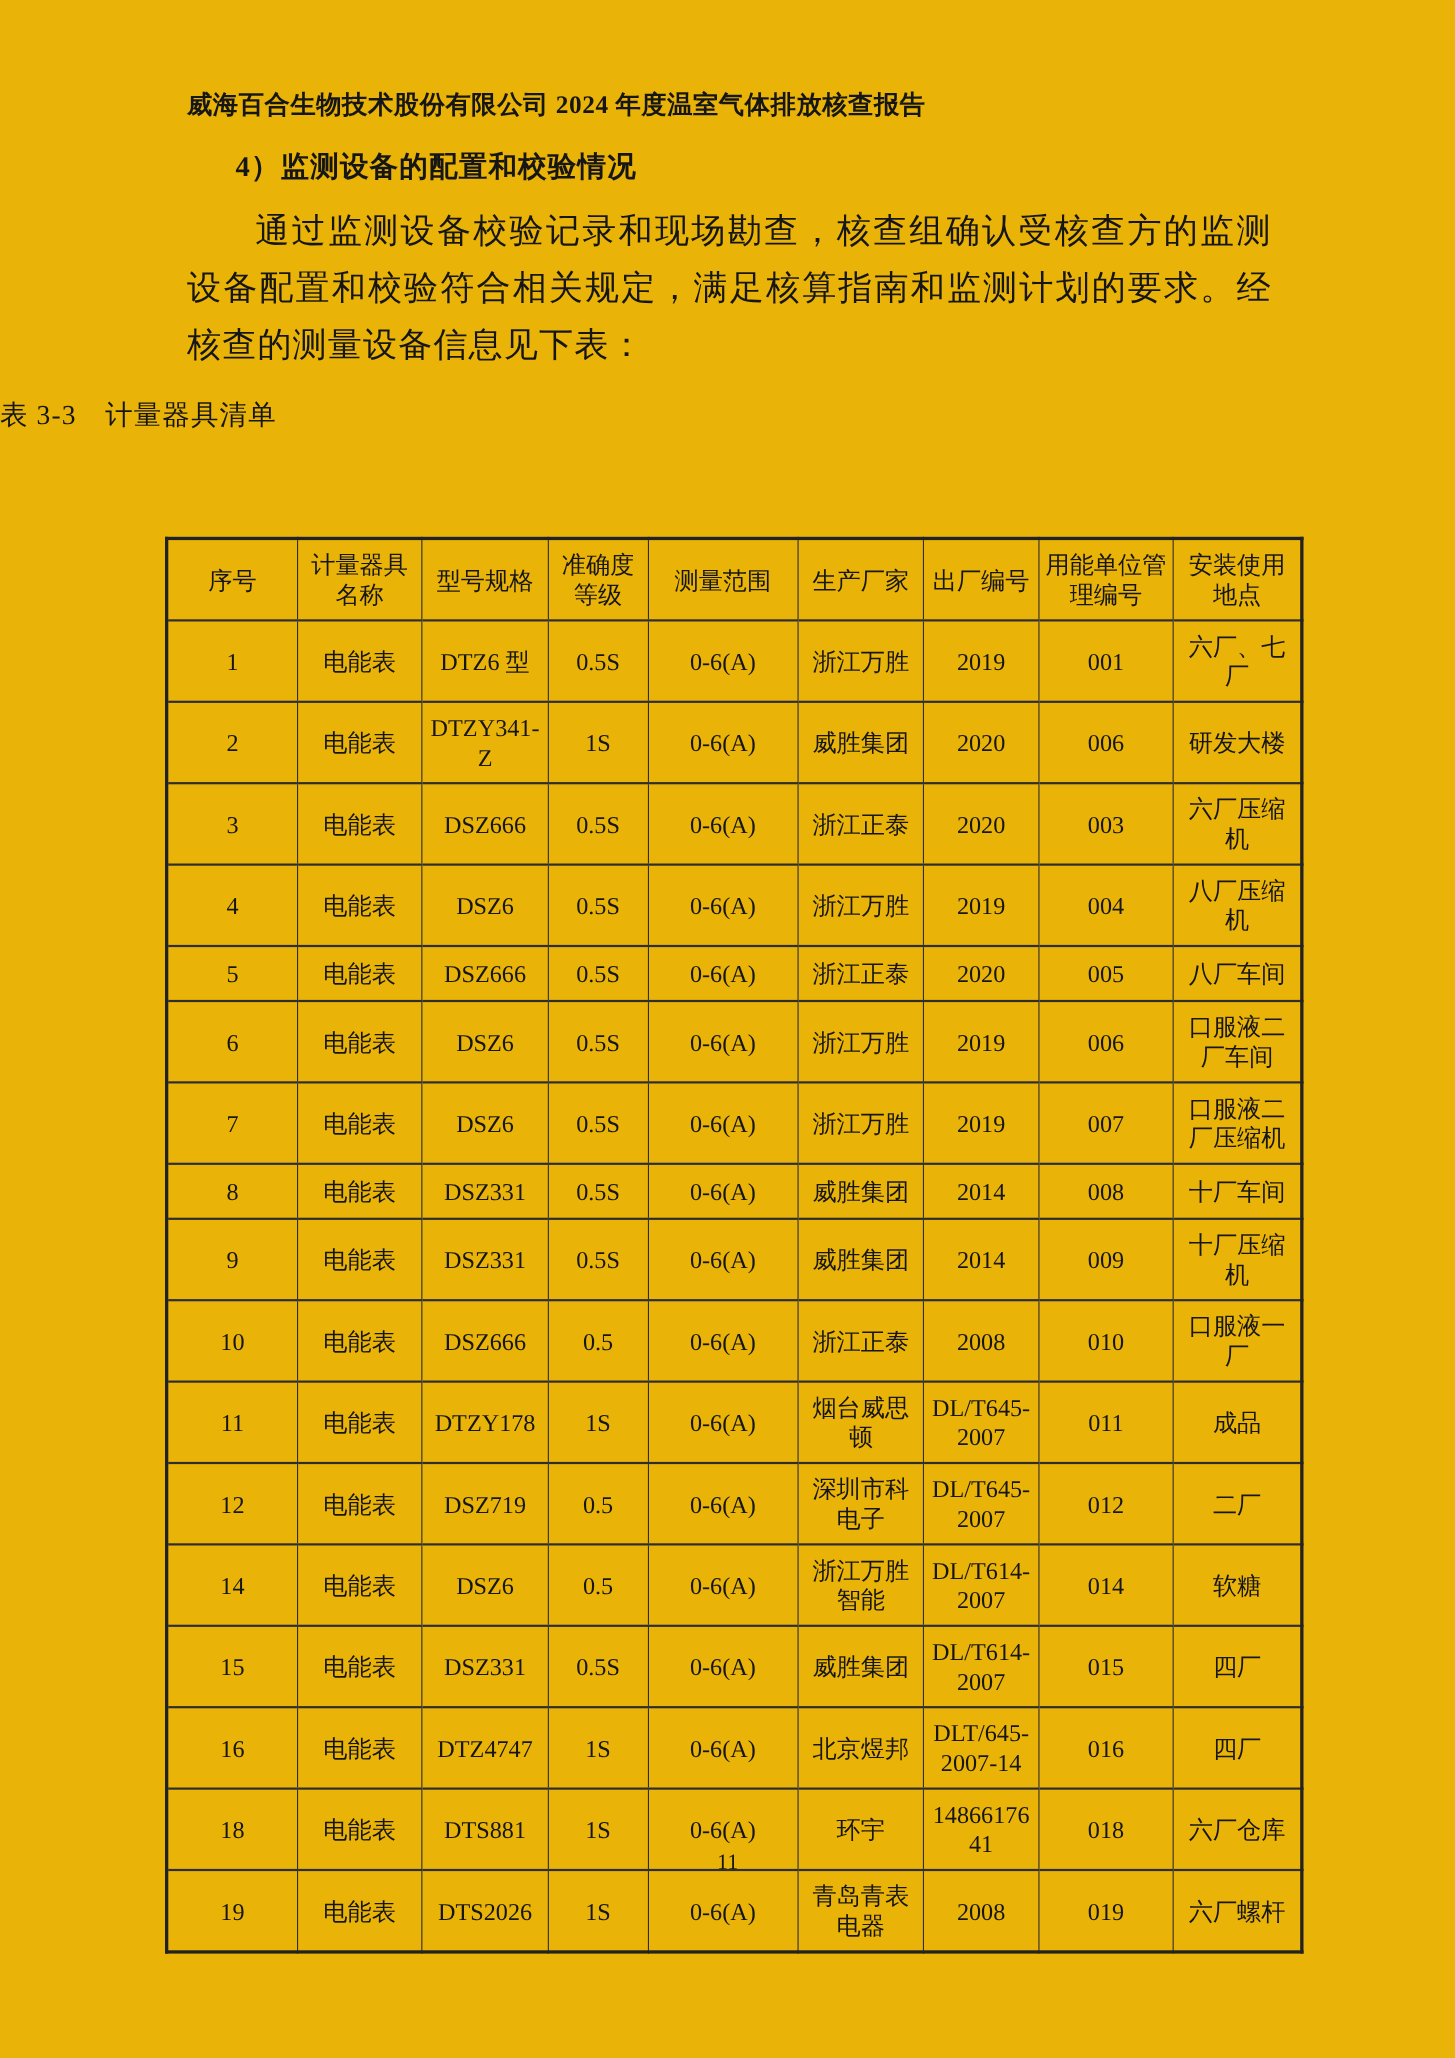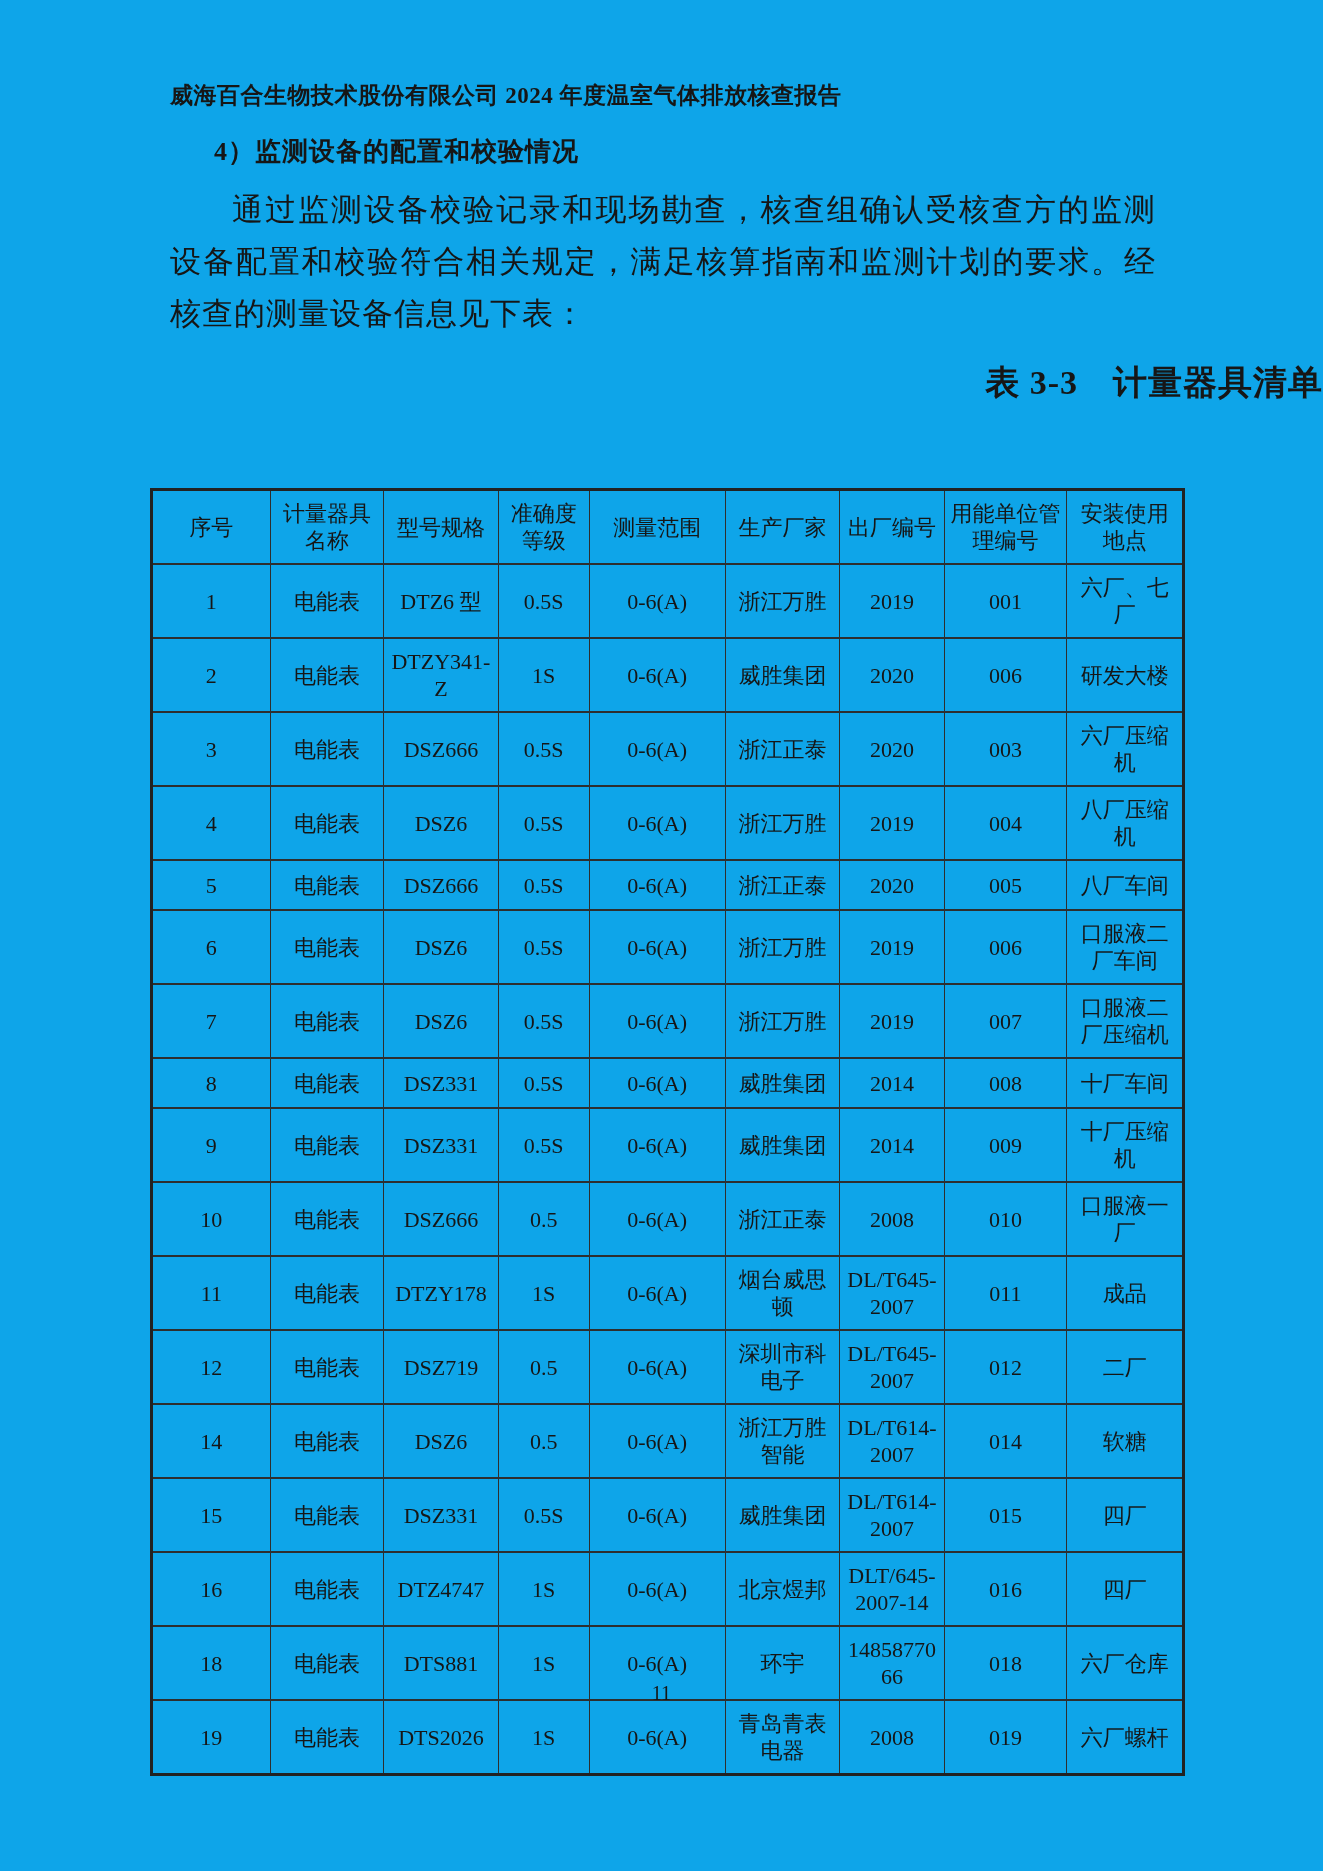--- a/index.html
+++ b/index.html
@@ -4,21 +4,21 @@
 <style>
   html, body {
     margin: 0;
     padding: 0;
     background: #ffffff;
   }
   .page {
     position: relative;
     width: 1323px;
     height: 1871px;
-    background: #0ea5e9;
+    background: #eab308;
     color: #161616;
     font-family: "Liberation Serif", "DejaVu Serif", serif;
     overflow: hidden;
   }
   .doc-header {
     position: absolute;
     left: 170px;
     top: 80px;
     font-size: 23px;
     font-weight: bold;
@@ -42,23 +42,23 @@
     line-height: 52px;
     text-align: justify;
     text-indent: 2em;
     letter-spacing: 1px;
   }
   .table-title {
     position: absolute;
     left: 0;
     top: 360px;
     width: 100%;
-    text-align: right;
-    font-size: 34px;
-    font-weight: bold;
+    text-align: left;
+    font-size: 25px;
+    font-weight: normal;
     letter-spacing: 1px;
   }
   .table-wrap {
     position: absolute;
     left: 150px;
     top: 488px;
     width: 1035px;
   }
   table.meter-table {
     width: 100%;
@@ -305,21 +305,21 @@
             <td>016</td>
             <td>四厂</td>
           </tr>
           <tr>
             <td>18</td>
             <td>电能表</td>
             <td>DTS881</td>
             <td>1S</td>
             <td>0-6(A)</td>
             <td>环宇</td>
-            <td>1485877066</td>
+            <td>1486617641</td>
             <td>018</td>
             <td>六厂仓库</td>
           </tr>
           <tr>
             <td>19</td>
             <td>电能表</td>
             <td>DTS2026</td>
             <td>1S</td>
             <td>0-6(A)</td>
             <td>青岛青表电器</td>

